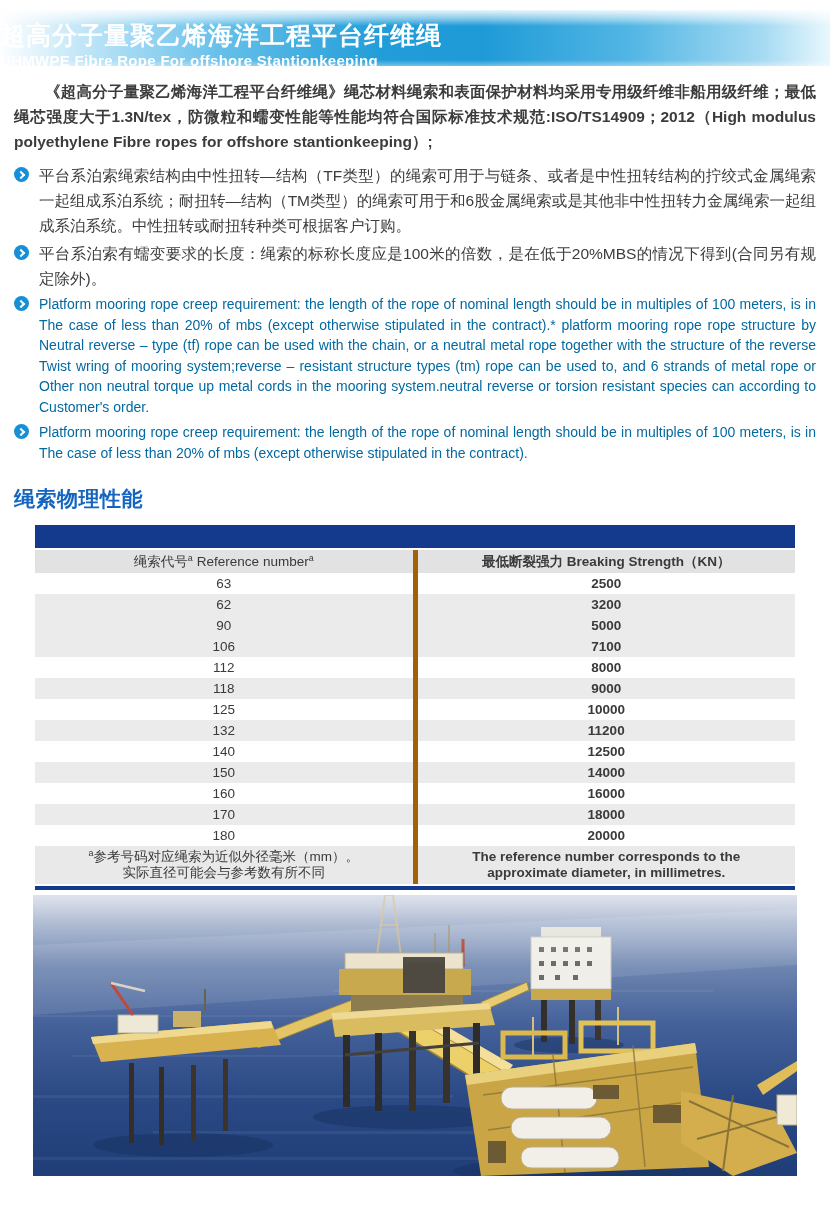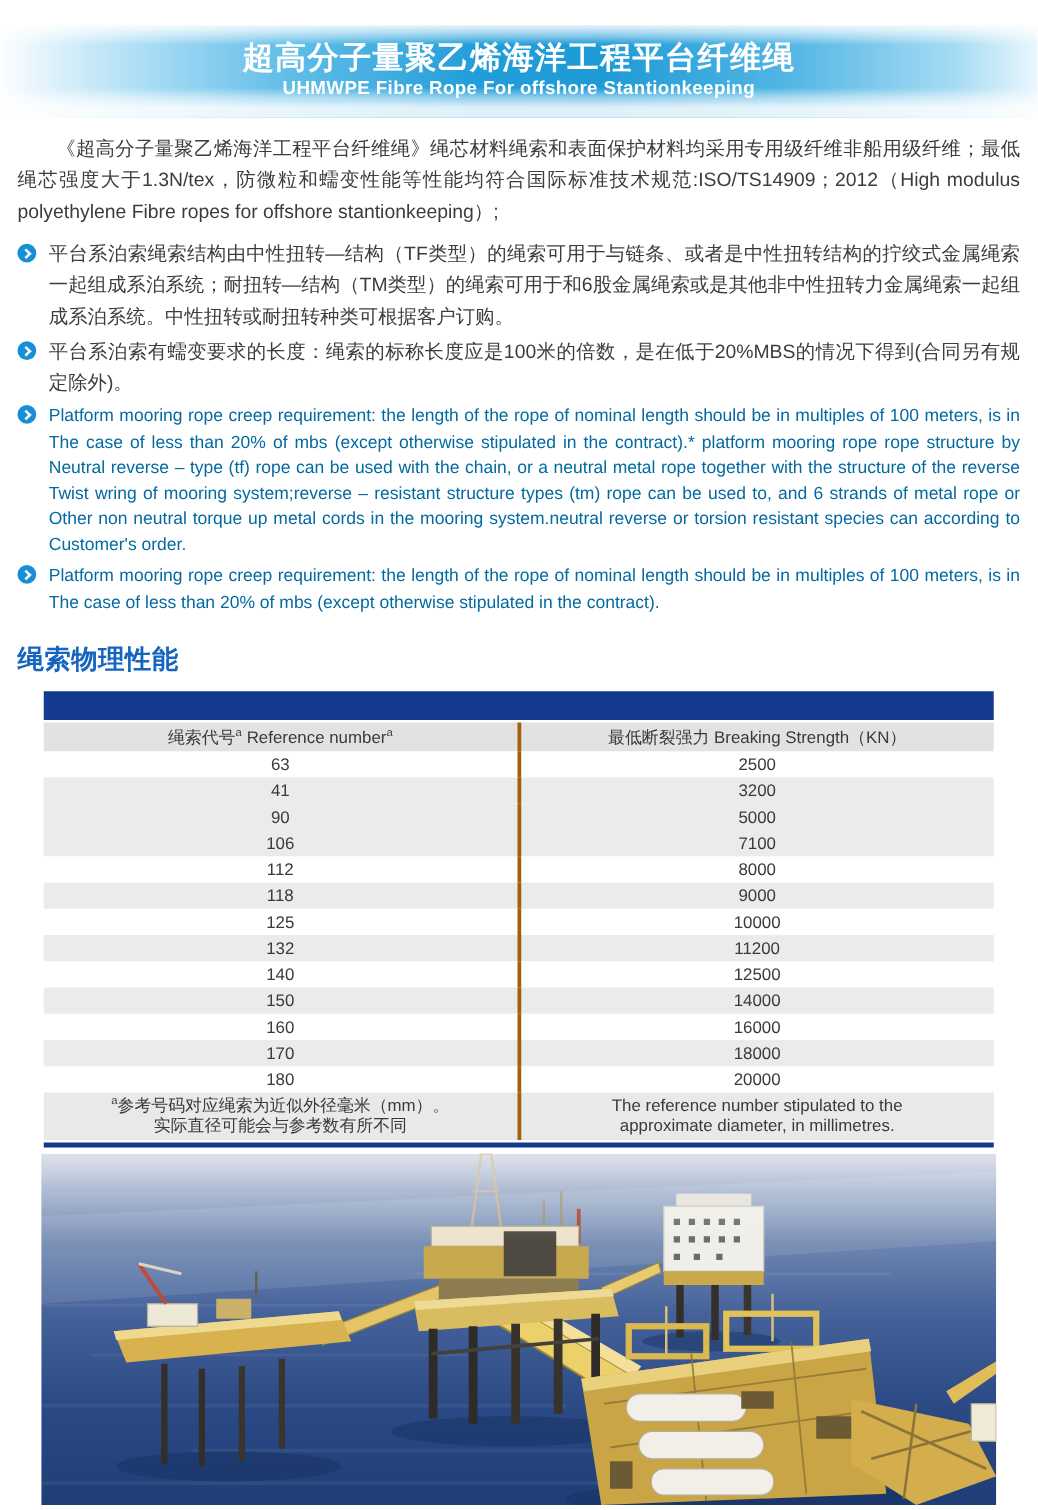--- a/index.html
+++ b/index.html
@@ -2,32 +2,32 @@
 <html style="--ribbon-blue: #1f9ad7; --navy: #133a8c; --section-heading-blue: #1565c0; --bullet-blue: #168fd6; --header-row-gray: #e2e2e2; --row-alt-gray: #ebebeb; --sea-deep-blue: #1f3d77; --platform-yellow: #d4ae4c;"><head>
 <meta charset="utf-8">
 <style>
   html,body{margin:0;padding:0;background:#fff;}
   body{
     width:830px;height:1208px;overflow:hidden;position:relative;
     font-family:"Liberation Sans",sans-serif;color:#3c3c3c;
     -webkit-font-smoothing:antialiased;
   }
   .ribbon{
-    margin-top:20px;height:74px;text-align:center;
+    margin-top:10px;height:56px;
     background:
       linear-gradient(180deg, rgba(255,255,255,.9) 0px, rgba(255,255,255,.45) 9px, rgba(255,255,255,0) 16px,
                       rgba(255,255,255,0) 50px, rgba(255,255,255,.5) 58px, rgba(255,255,255,.85) 66px),
       linear-gradient(90deg,#fdfeff 0%,#c6e8f8 9%,#64bfe9 27%,#219dd9 46%,#1e9ad7 58%,#53b6e4 76%,#a6dbf3 92%,#e9f7fd 100%);
   }
   .ribbon-title-zh{padding-top:9px;font-size:25px;font-weight:bold;color:#fff;letter-spacing:1px;}
   .ribbon-title-en{font-size:15px;font-weight:bold;color:#fff;letter-spacing:.3px;}
   .content{padding:0 14px;}
   .intro{
     margin:13px 0 9px;text-indent:2em;text-align:justify;
-    font-size:15.5px;line-height:25px;
+    font-size:15.5px;line-height:25px;font-weight:bold;
   }
   .bullets{list-style:none;margin:0;padding:0;}
   .bullet{position:relative;padding-left:25px;text-align:justify;}
   .bullet.zh{font-size:15.5px;line-height:25px;margin-bottom:3px;}
   .bullet.en{font-size:14px;line-height:20.5px;color:#0369a1;margin-bottom:5px;}
   .bullet-icon{
     position:absolute;left:0;top:4px;width:15px;height:15px;border-radius:50%;
     background:var(--bullet-blue,#168fd6);
   }
   .bullet.en .bullet-icon{top:2px;}
@@ -42,21 +42,21 @@
   .section-subheading{margin:8px 0 0;font-size:17px;color:#333;}
   .table-wrap{margin:12px 21px 0;}
   .table-topbar{height:23px;background:var(--navy,#133a8c);margin-bottom:2px;}
   table.ropes{width:100%;border-collapse:collapse;font-size:13.5px;text-align:center;color:#3a3a3a;}
   table.ropes th{
     background:var(--header-row-gray,#e2e2e2);font-weight:normal;
     height:21px;padding:1px 0;
   }
   table.ropes td{height:19px;padding:1px 0;}
   table.ropes tbody tr.alt td{background:var(--row-alt-gray,#ebebeb);}
-  table.ropes th+th, table.ropes td+td{border-left:3px solid #a16207;}
+  table.ropes th+th, table.ropes td+td{border-left:5px solid #a16207;font-weight:bold;}
   table.ropes th:first-child, table.ropes td:first-child{width:50%;}
   table.ropes sup{font-size:9px;line-height:0;}
   table.ropes .hdr-en{margin-left:4px;}
   table.ropes tfoot td{
     background:#e9e9e9;font-size:13.5px;line-height:16px;padding:3px 6px;height:auto;
   }
   .table-bottomline{height:4px;background:var(--navy,#133a8c);margin-top:2px;}
   .photo-wrap{margin:5px 19px 0;height:281px;}
   .photo-wrap svg{display:block;width:764px;height:281px;}
 </style>
@@ -89,21 +89,21 @@
           <th><span>绳索代号</span><sup>a</sup><span class="hdr-en">Reference number</span><sup>a</sup></th>
           <th>最低断裂强力 Breaking Strength（KN）</th>
         </tr>
       </thead>
       <tbody>
           <tr>
             <td>63</td>
             <td>2500</td>
           </tr>
           <tr class="alt">
-            <td>41</td>
+            <td>62</td>
             <td>3200</td>
           </tr>
           <tr class="alt">
             <td>90</td>
             <td>5000</td>
           </tr>
           <tr class="alt">
             <td>106</td>
             <td>7100</td>
           </tr>
@@ -140,21 +140,21 @@
             <td>18000</td>
           </tr>
           <tr>
             <td>180</td>
             <td>20000</td>
           </tr>
         </tbody>
       <tfoot>
         <tr>
           <td><sup>a</sup><span>参考号码对应绳索为近似外径毫米（mm）。</span><br><span>实际直径可能会与参考数有所不同</span></td>
-          <td><span>The reference number stipulated to the</span><br><span>approximate diameter, in millimetres.</span></td>
+          <td><span>The reference number corresponds to the</span><br><span>approximate diameter, in millimetres.</span></td>
         </tr>
       </tfoot>
     </table>
     <div class="table-bottomline"></div>
   </div>
 
   <div class="photo-wrap">
     <svg viewBox="0 0 764 281" preserveAspectRatio="none">
       <defs>
         <linearGradient id="sea" x1="0" y1="0" x2="0" y2="1">

